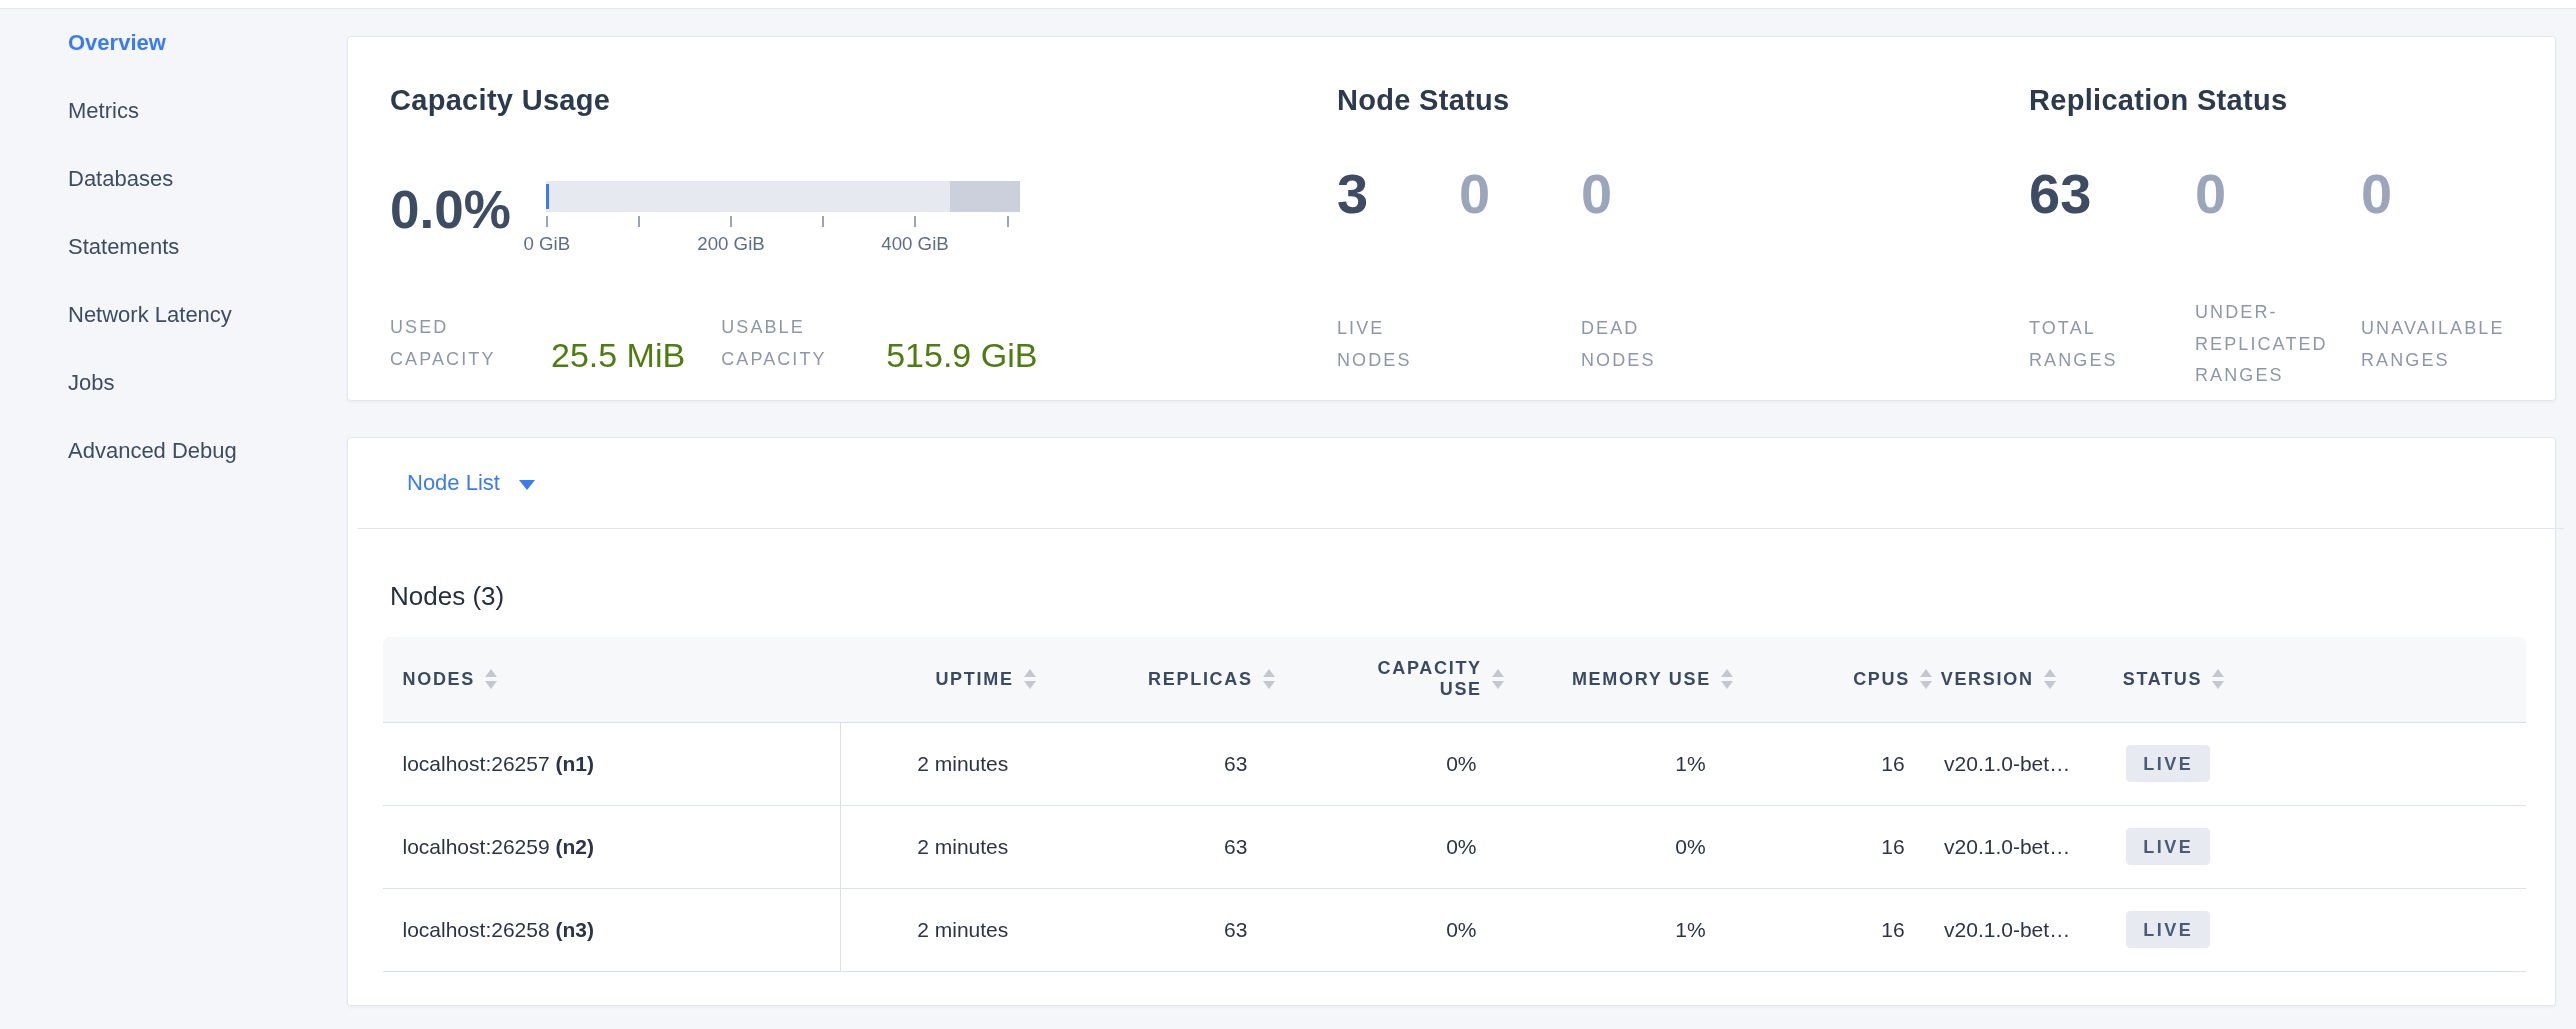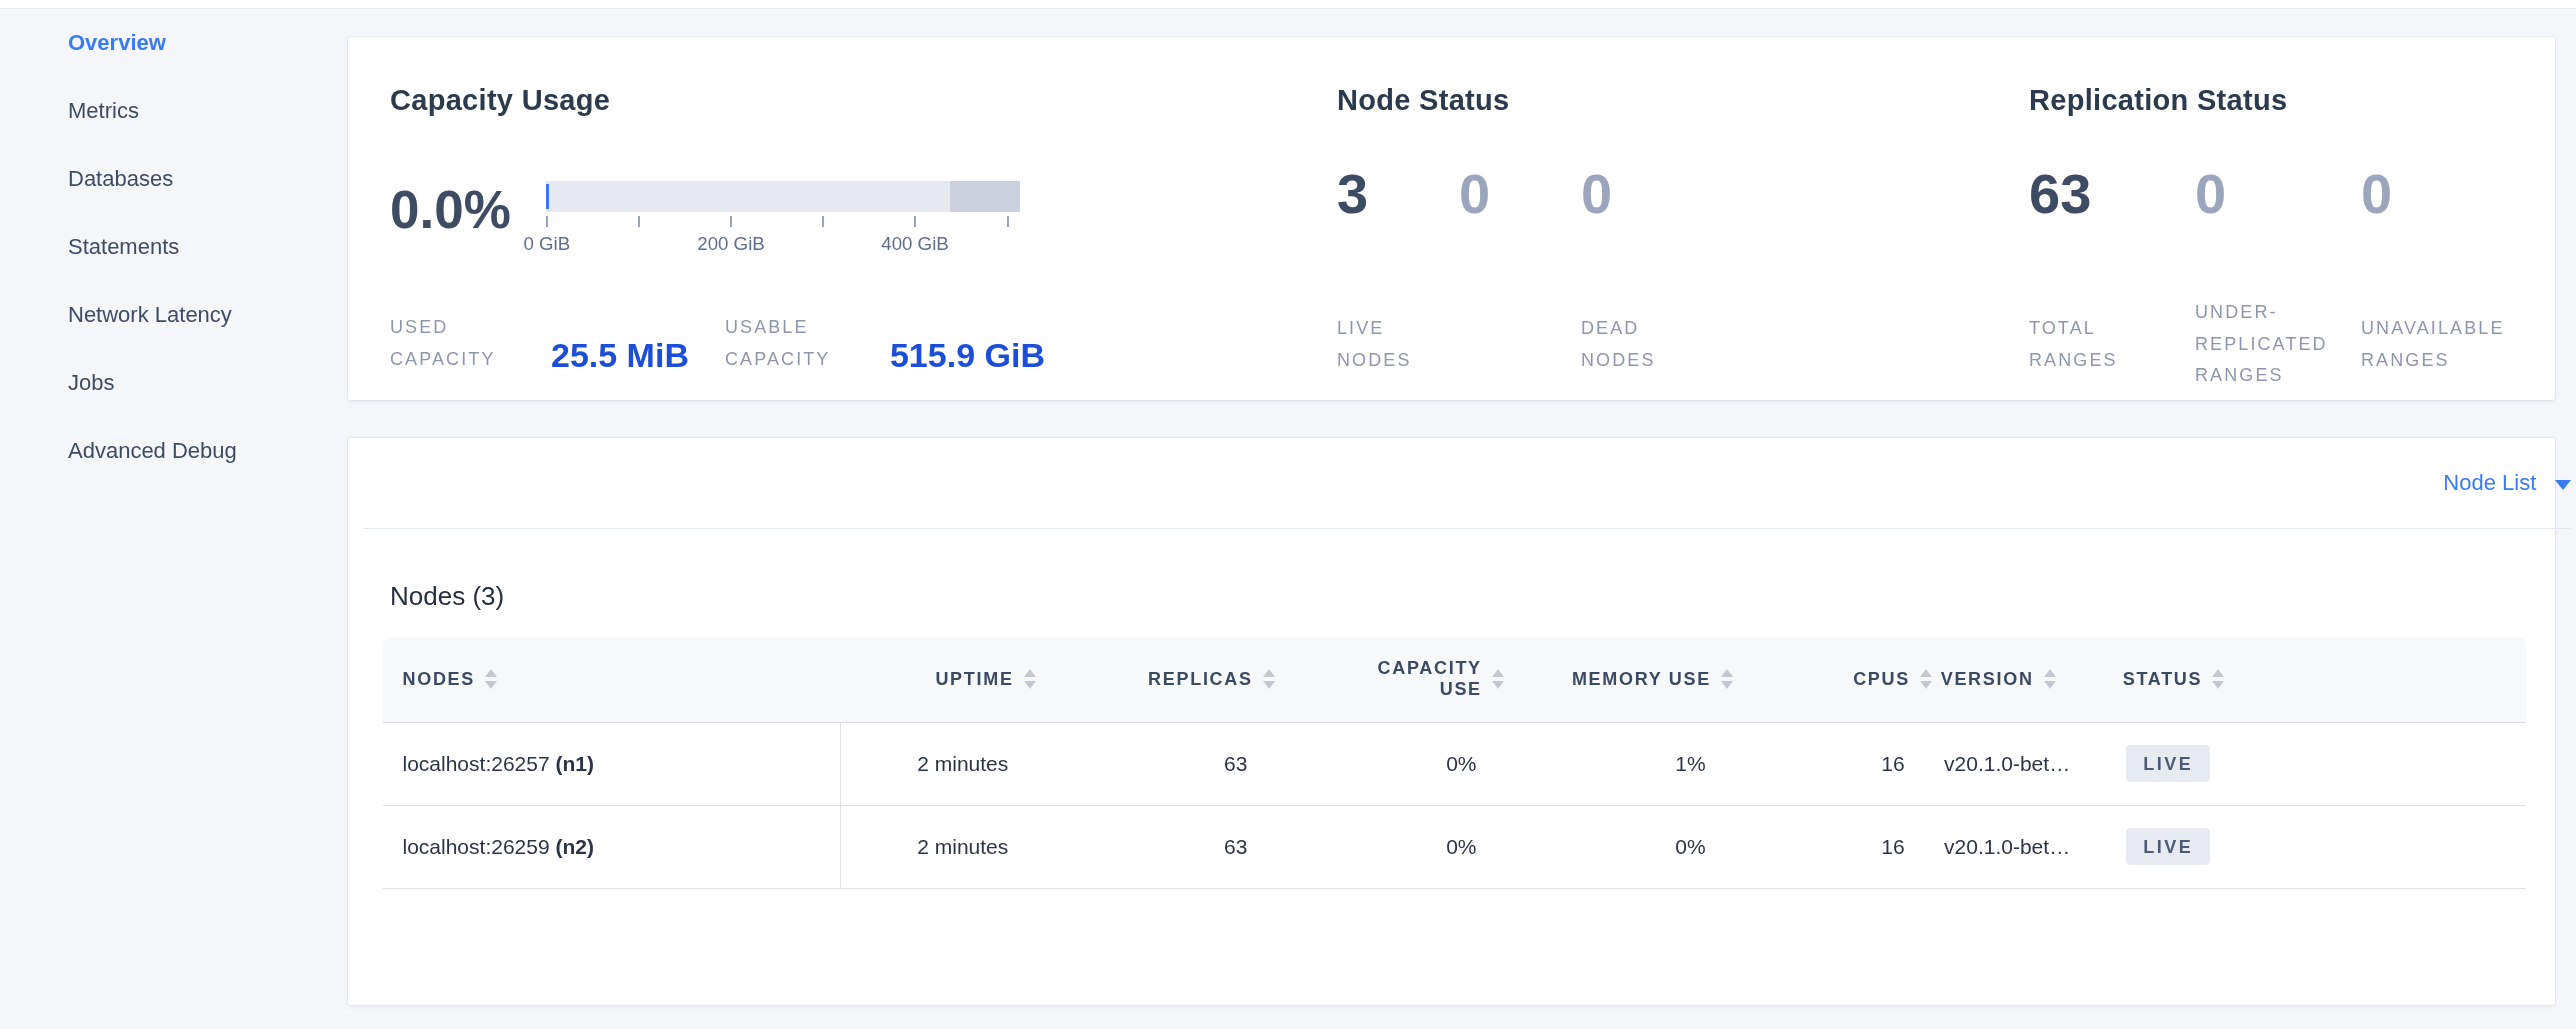--- a/index.html
+++ b/index.html
@@ -69,21 +69,21 @@
   }
   .cap-footer {
     position:absolute; left:0; top:261px; width:947px;
     display:flex; align-items:flex-end;
   }
   .stat-label {
     font-size:18px; letter-spacing:2.1px; color:#8d97ac; line-height:1.75;
     text-transform:uppercase;
   }
   .cap-value {
-    font-size:34px; font-weight:700; color:#1d4ed8; line-height:1;
+    font-size:34px; font-weight:400; color:#4d7c0f; line-height:1;
     margin-left:12px; position:relative; top:-3.4px;margin-top:43px;
   }
   .cap-label { width:149px; }
   .cap-label2 { width:153px; margin-left:36px; }
 
   
   .stat-cols { position:absolute; left:0; top:0; height:100%; display:flex; }
   .stat-col { position:relative; height:100%; }
   .sec-nodestatus .stat-col { width:122px; }
   .sec-replication .stat-col { width:166px; }
@@ -91,23 +91,23 @@
     position:absolute; left:0; top:129px;
     font-size:56px; font-weight:600; line-height:1; color:#9ba6bc;
   }
   .stat-number.emph { color:#3e4c63; }
   .stat-labelbox {
     position:absolute; left:0; top:250px; height:115px; width:100%;
     display:flex; align-items:center; padding-right:15.3px;
   }
   
   .nodelist-header {
-    position:absolute; left:16px; top:0; width:100%; height:91px;
+    position:absolute; left:9px; top:0; width:100%; height:91px;
     border-bottom:0.8px solid #e3e6ec;
-    display:flex; align-items:center; padding-left:50px;justify-content:flex-end;
+    display:flex; align-items:center; padding-left:50px;
   }
   .nodelist-dropdown {
     display:flex; align-items:center; cursor:pointer;
   }
   .nodelist-label { font-size:22px; color:#3a7cf0; }
   .caret-down {
     width:0; height:0; margin-left:18.7px; margin-top:3.4px;
     border-left:8.5px solid transparent; border-right:8.5px solid transparent;
     border-top:10.2px solid #3a7cf0;
   }
@@ -361,16 +361,26 @@
       <tr>
         <td class="c-node"><span>localhost:26259</span> <span class="node-id">(n2)</span></td>
         <td class="cell-right">2 minutes</td>
         <td class="cell-right">63</td>
         <td class="cell-right">0%</td>
         <td class="cell-right">0%</td>
         <td class="cell-right">16</td>
         <td class="cell-left">v20.1.0-bet…</td>
         <td class="cell-left"><span class="status-badge">LIVE</span></td>
       </tr>
+      <tr>
+        <td class="c-node"><span>localhost:26258</span> <span class="node-id">(n3)</span></td>
+        <td class="cell-right">2 minutes</td>
+        <td class="cell-right">63</td>
+        <td class="cell-right">0%</td>
+        <td class="cell-right">1%</td>
+        <td class="cell-right">16</td>
+        <td class="cell-left">v20.1.0-bet…</td>
+        <td class="cell-left"><span class="status-badge">LIVE</span></td>
+      </tr>
     </tbody>
   </table>
 </section>
 
 
 </body></html>

